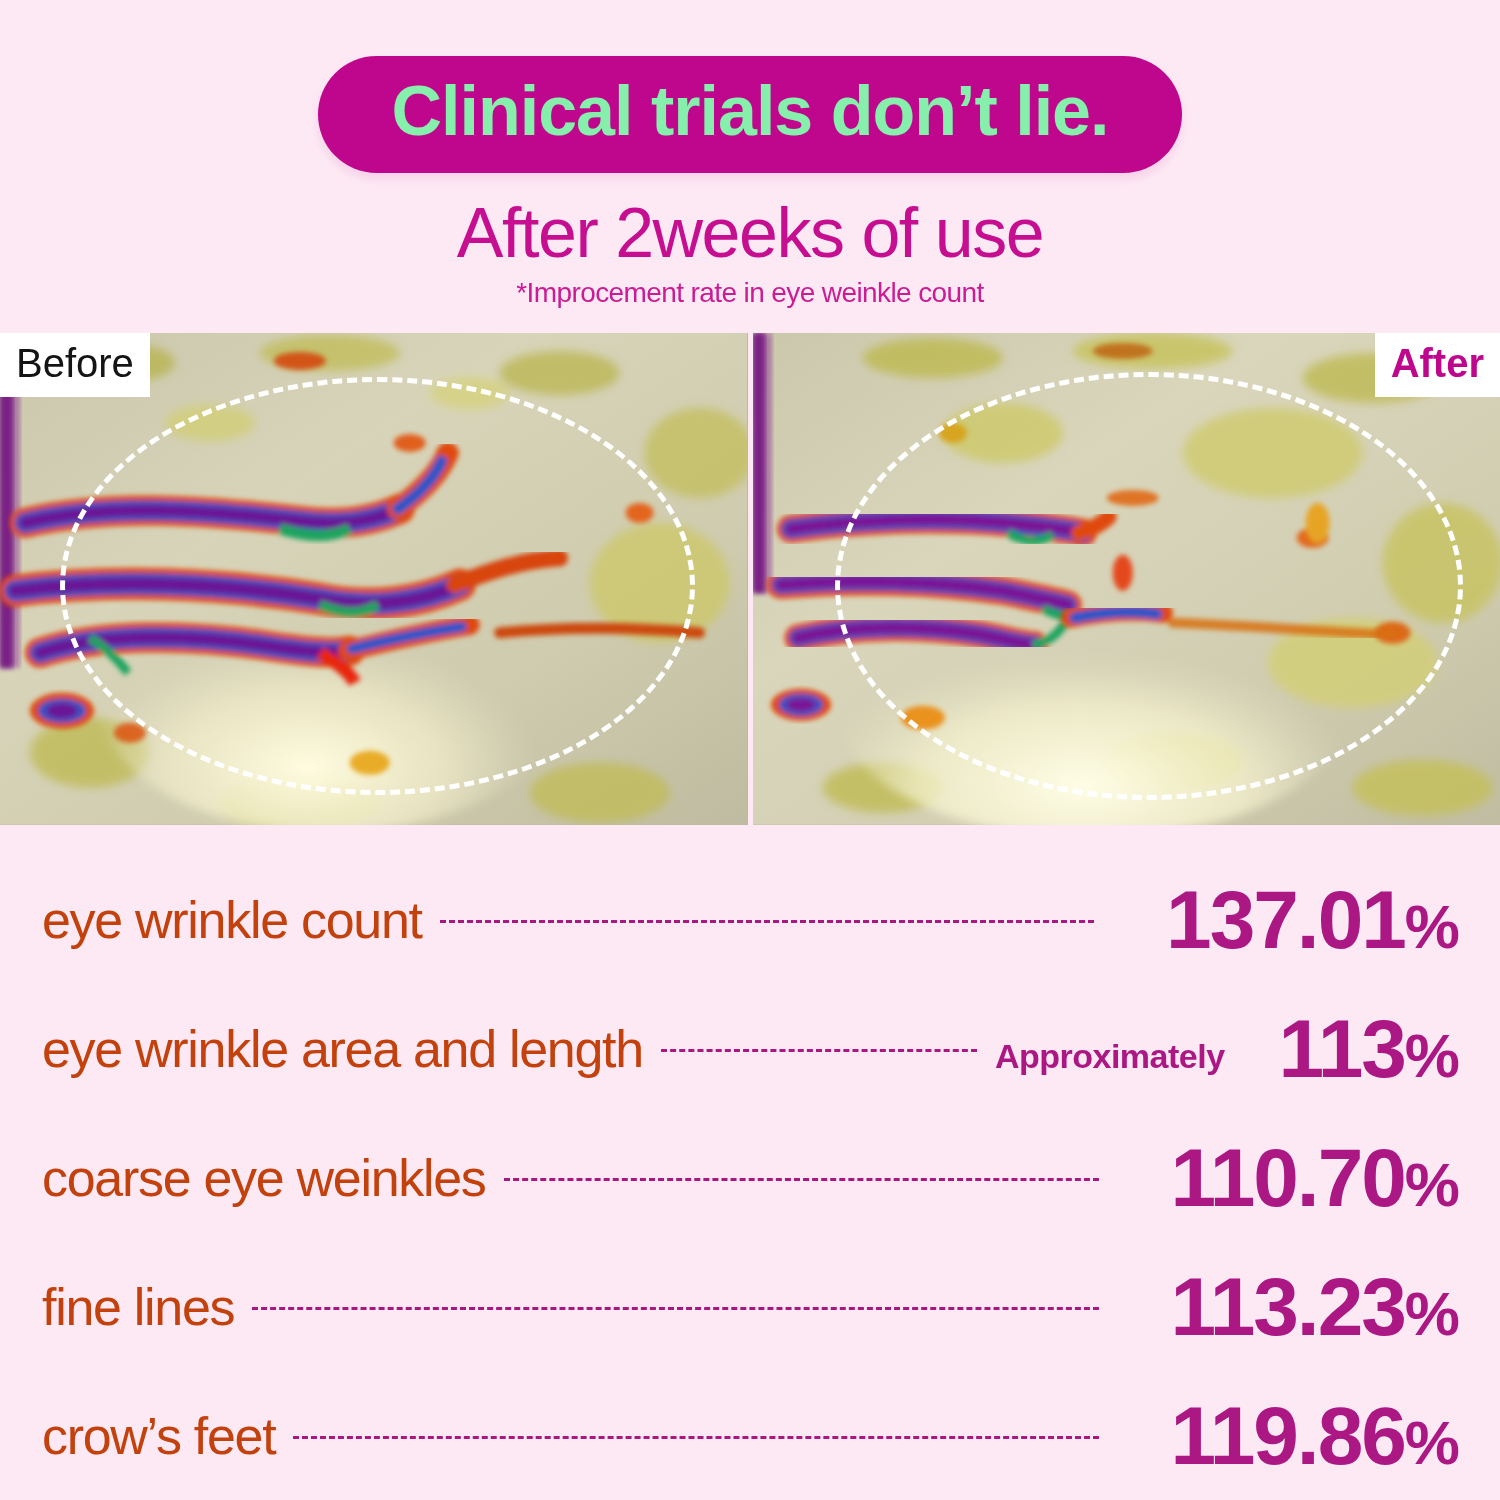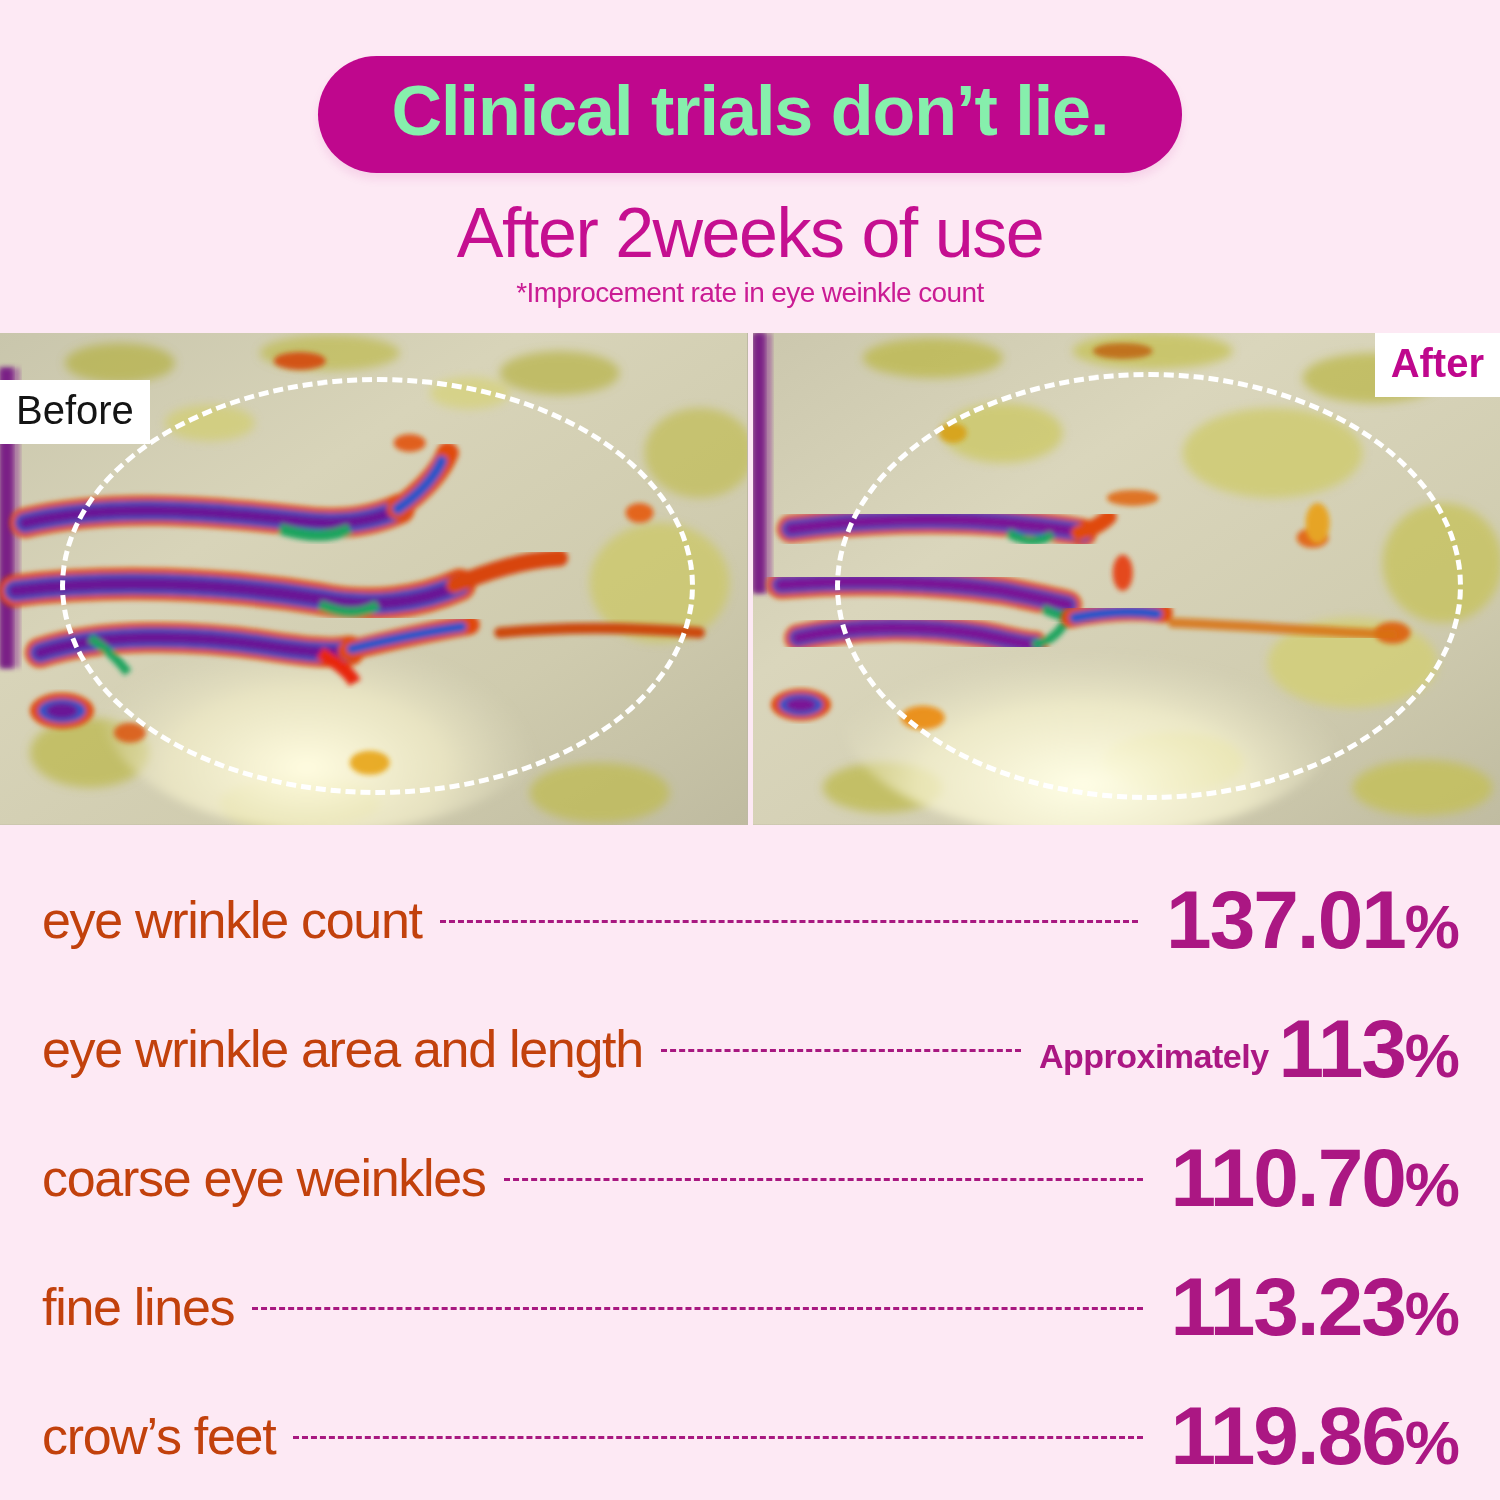--- a/index.html
+++ b/index.html
@@ -66,21 +66,21 @@
   .tag {
     position:absolute; top:0;
     background:#FFFFFF;
     font-size:40px;
     font-weight:bold;
     line-height:1;
     padding:10px 16px 14px;
     z-index:6;
     white-space:nowrap;
   }
-  .tag-before { left:0; color:#141414; font-weight:normal;margin-top:47px; }
+  .tag-before { left:0; color:#141414; font-weight:normal; }
   .tag-after  { right:0; color:#BF078D; }
 
   .ellipse {
     position:absolute;
     border:5px dashed #FFFFFF;
     border-radius:50%;
     z-index:5;
   }
   .ell-before { left:8%; top:9%;  width:85%; height:85%; }
   .ell-after  { left:11%; top:8%; width:84%; height:87%; }
@@ -133,20 +133,21 @@
   }
 
   .row-value {
     color:#AB1783;
     font-size:82px;
     font-weight:bold;
     letter-spacing:-2px;
     white-space:nowrap;
     flex:0 0 auto;
     line-height:1;
+    margin-left:44px;
   }
   .row-value .pct { font-size:62px; }
 </style>
 </head>
 <body>
 
 <div class="header">
   <div class="title-pill">Clinical trials don’t lie.</div>
   <div class="subtitle">After 2weeks of use</div>
   <div class="subnote">*Improcement rate in eye weinkle count</div>

